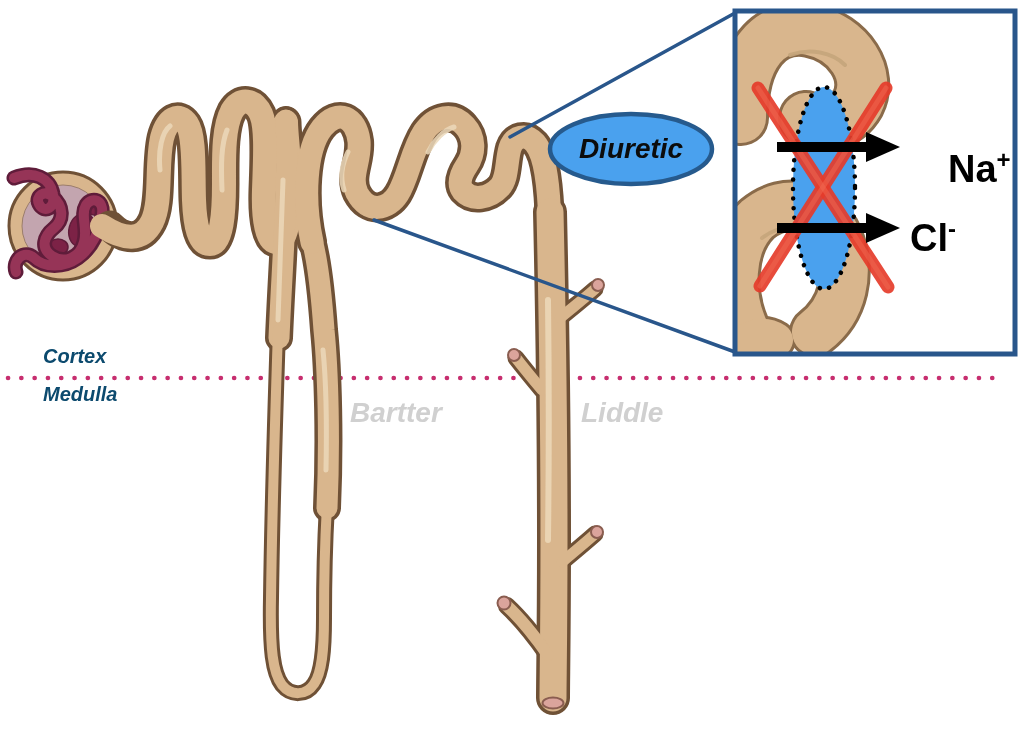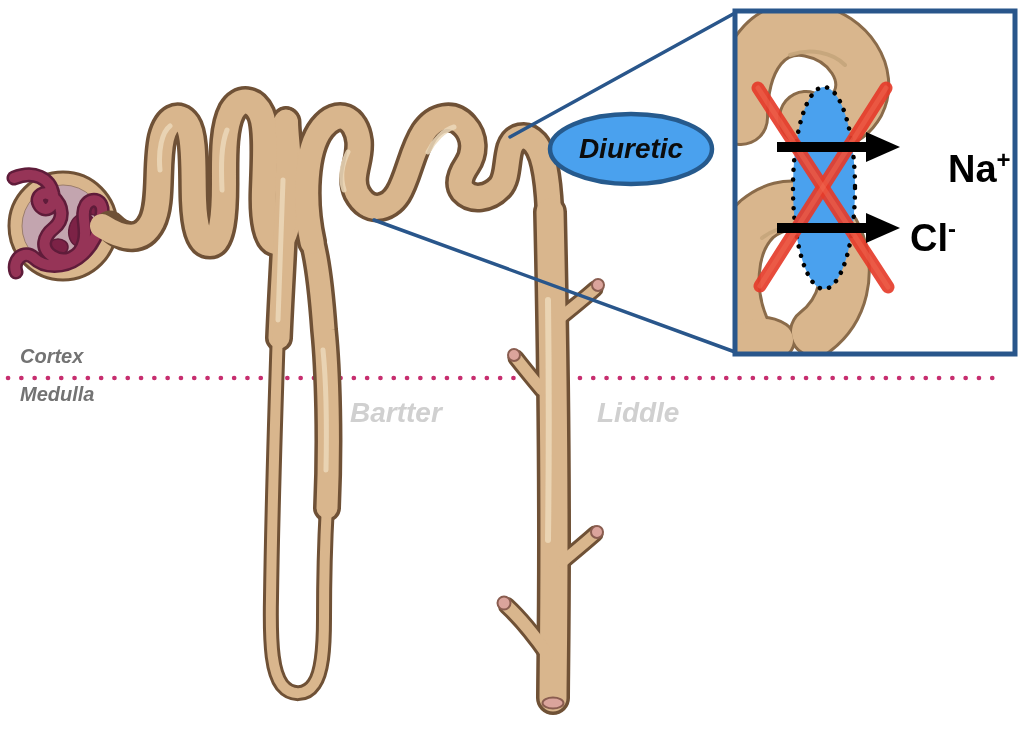--- a/index.html
+++ b/index.html
@@ -2,21 +2,21 @@
 <html><head>
 <meta charset="utf-8">
 <style>
   html,body{margin:0;padding:0;background:#ffffff;}
   #stage{
     position:relative;width:1024px;height:730px;overflow:hidden;
     background:#ffffff;font-family:"Liberation Sans", sans-serif;
   }
   #art{position:absolute;left:0;top:0;z-index:1;}
   .txt{position:absolute;z-index:5;white-space:nowrap;}
-  .region-label{font-size:20px;font-weight:bold;font-style:italic;color:#737373;line-height:1.05;}
+  .region-label{font-size:20px;font-weight:bold;font-style:italic;color:#0c4a6e;line-height:1.05;margin-left:23px;}
   .ghost-label{font-size:28px;font-weight:bold;font-style:italic;color:#d0d0d0;line-height:1.05;text-align:center;}
   .gitelman-label{
     left:546px;top:133px;width:170px;text-align:center;
     font-size:28px;font-weight:bold;font-style:italic;color:#0c0c0c;line-height:32px;
   }
   .inset-title{
     left:868px;top:22px;width:146px;
     font-size:16px;line-height:17px;font-weight:bold;font-style:italic;color:#111;
   }
   .ion-label{font-size:38px;line-height:40px;font-weight:bold;color:#000;}
@@ -161,21 +161,21 @@
       </g>
 
       <rect x="735" y="11" width="280" height="343" fill="none" stroke="#29568b" stroke-width="5"></rect>
     </g>
   </svg>
 
   <div class="txt region-label" style="left:20px;top:346px;">Cortex</div>
   <div class="txt region-label" style="left:20px;top:384px;font-style:italic;">Medulla</div>
 
   <div class="txt ghost-label" style="left:350px;top:398px;">Bartter</div>
-  <div class="txt ghost-label" style="left:581px;top:398px;margin-left:16px;">Liddle</div>
+  <div class="txt ghost-label" style="left:581px;top:398px;">Liddle</div>
 
   <div class="txt gitelman-label">Diuretic</div>
 
 
   <div class="txt ion-label" style="left:908px;top:140px;margin-left:40px;"><span>Na</span><sup>+</sup></div>
   <div class="txt ion-label" style="left:910px;top:209px;"><span>Cl</span><sup>-</sup></div>
 
 </div>
 
 </body></html>

